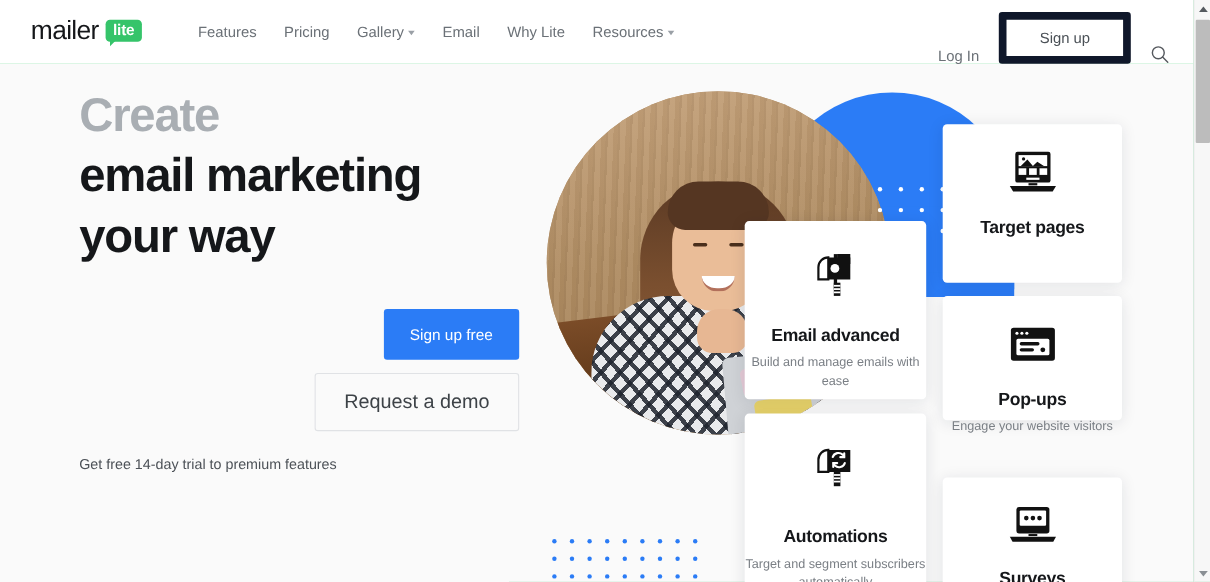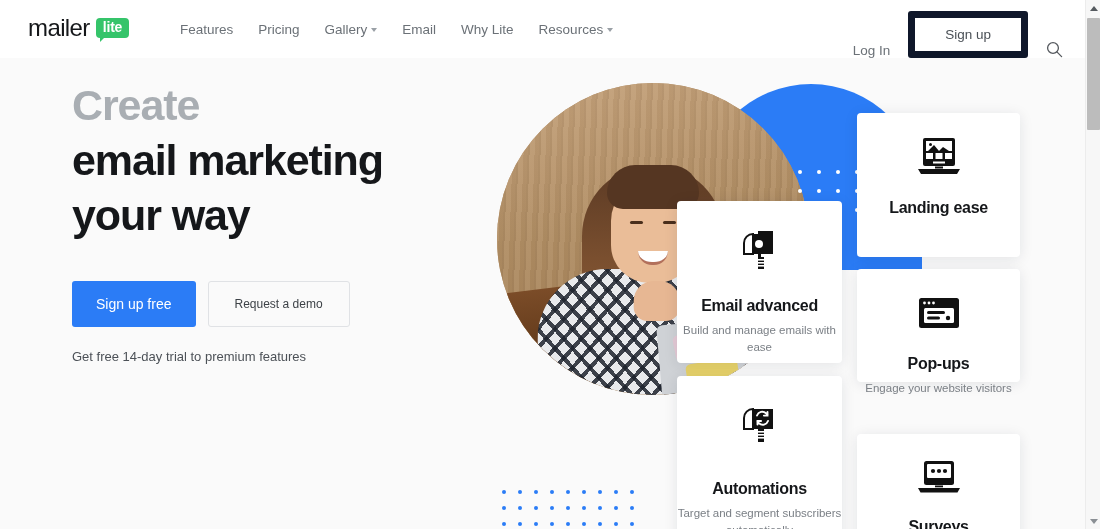--- a/index.html
+++ b/index.html
@@ -161,35 +161,36 @@
     line-height: 1.92;
     color: #53585e;
     width: 340px;
   }
 
   .cta-row {
     margin-top: 38px;
     display: flex;
     align-items: flex-end;
     gap: 12px;
+    flex-direction: column;
   }
   .btn-primary {
     background: #2b7cf6;
     color: #ffffff;
     font-size: 14px;
     border: none;
     border-radius: 3px;
     padding: 15px 24px;
     cursor: pointer;
     font-family: inherit;
   }
   .btn-secondary {
     background: #fafafa;
     color: #3d4247;
-    font-size: 12px;
+    font-size: 18px;
     border: 1px solid #e0e2e5;
     border-radius: 3px;
     padding: 15px 26px;
     cursor: pointer;
     font-family: inherit;
   }
   .trial-note {
     margin-top: 22px;
     font-size: 13px;
     color: #4c5157;
@@ -633,21 +634,21 @@
           <circle cx="15.5" cy="9.5" r="1.5" fill="#111"></circle>
           <path d="M13 16 l6 -6 l5 6 l4 -4 l6 4 z" fill="#111"></path>
           <rect x="11" y="18" width="7" height="6" fill="#fff"></rect>
           <rect x="20.5" y="18" width="7" height="6" fill="#fff"></rect>
           <rect x="30" y="18" width="7" height="6" fill="#fff"></rect>
           <rect x="18" y="26.5" width="12" height="2" fill="#fff"></rect>
           <path d="M3 34 h42 l-3 5 h-36 z" fill="#111"></path>
           <rect x="20" y="31.5" width="8" height="2" fill="#111"></rect>
         </svg>
       </div>
-      <div class="card-title">Landing ease</div>
+      <div class="card-title">Target pages</div>
     </div>
 
     <div class="card" id="card-popups">
       <div class="card-icon">
         <svg width="48" height="38" viewBox="0 0 48 38">
           <rect x="4" y="3" width="40" height="30" rx="2.5" fill="#111"></rect>
           <circle cx="9.5" cy="8" r="1.4" fill="#fff"></circle>
           <circle cx="14" cy="8" r="1.4" fill="#fff"></circle>
           <circle cx="18.5" cy="8" r="1.4" fill="#fff"></circle>
           <rect x="9" y="13" width="30" height="15" rx="1.5" fill="#fff"></rect>

